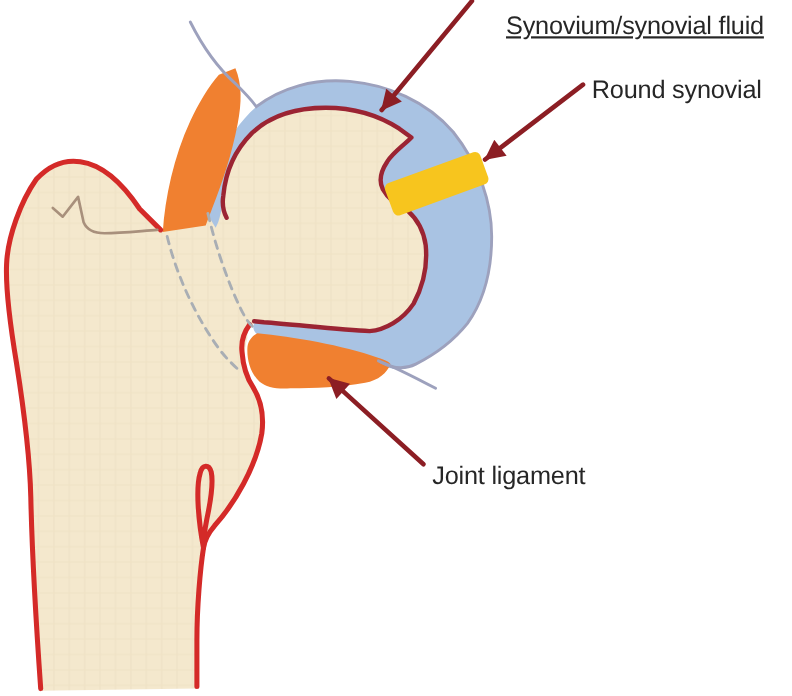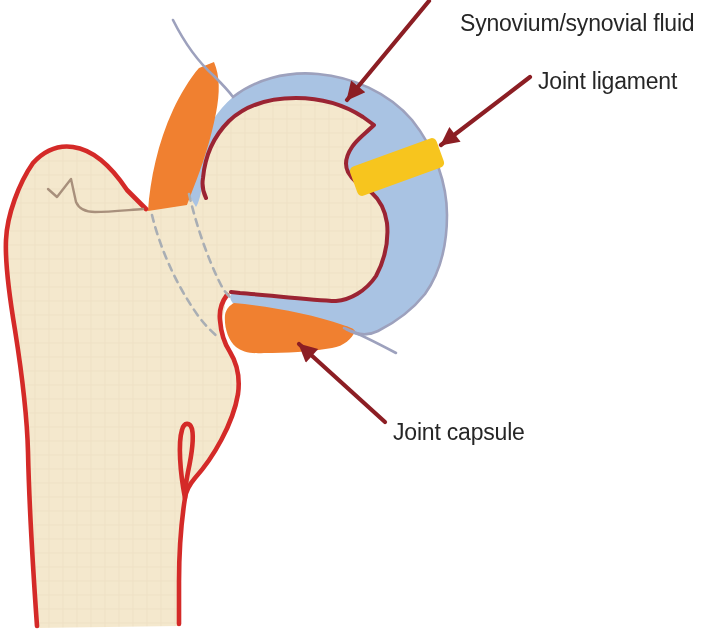--- a/index.html
+++ b/index.html
@@ -175,21 +175,21 @@
          C 110 212 128 210 143 209"></path>
 
     <path class="dash-line" d="M 152 215 C 160 248 176 285 199 317 C 205 325 212 332 219 338"></path>
     <path class="dash-line" d="M 189 194 C 196 224 207 257 220 283 C 224 291 228 296 232 299"></path>
 
     <path class="arrow-line" marker-end="url(#arrowHead)" d="M 429 1 L 347 100"></path>
     <path class="arrow-line" marker-end="url(#arrowHead)" d="M 530 77 L 441 145"></path>
     <path class="arrow-line" marker-end="url(#arrowHead)" d="M 385 422 L 299 344"></path>
   </svg>
 
-  <div class="label" style="left:460px;top:10px;">Synovium/synovial fluid</div>
+  <div class="label" style="left:460px;top:10px;text-decoration:underline;">Synovium/synovial fluid</div>
 
   <div class="label" style="left:538px;top:68px;">
-    <div>Joint ligament</div>
+    <div>Round synovial</div>
   </div>
 
-  <div class="label" style="left:393px;top:419px;">Joint capsule</div>
+  <div class="label" style="left:393px;top:419px;">Joint ligament</div>
 
 </div>
 
 </body></html>

